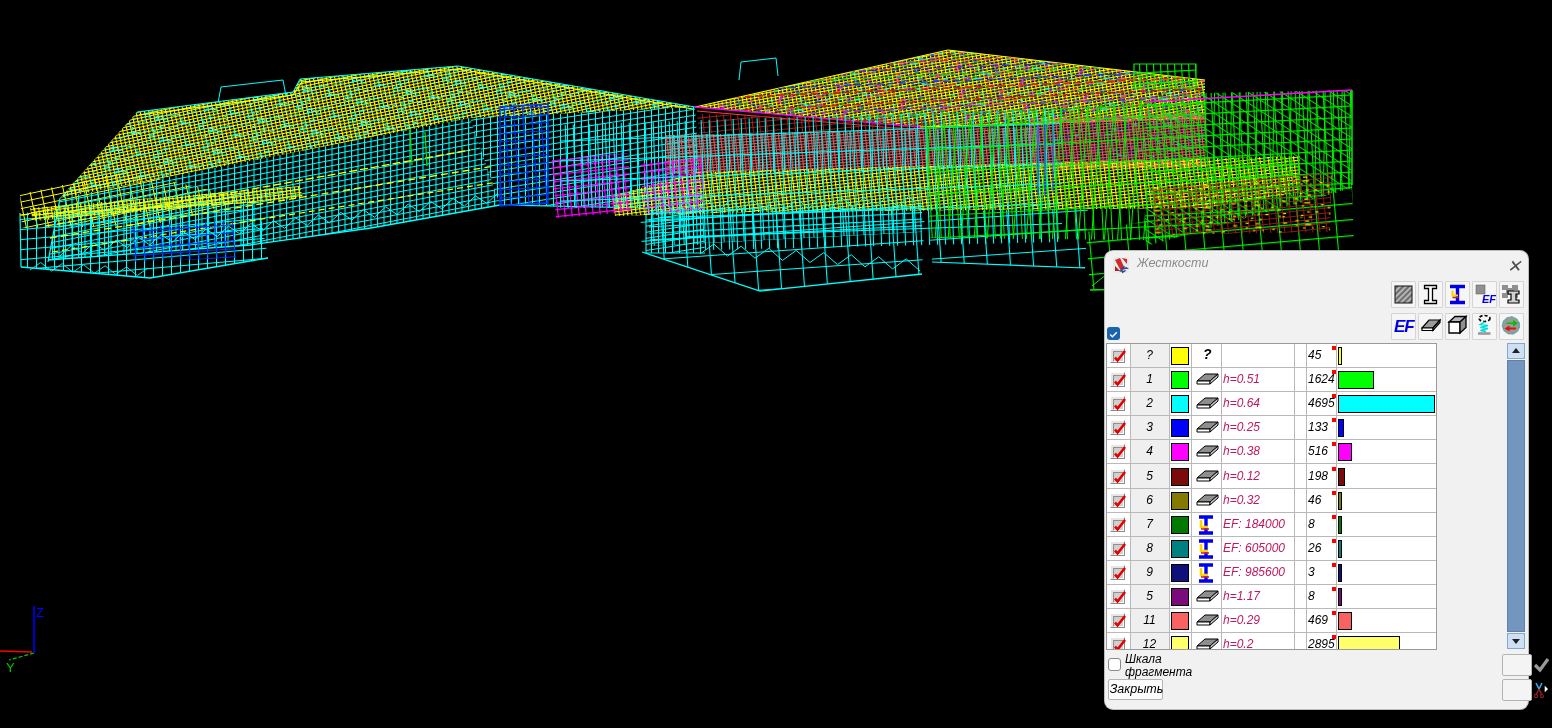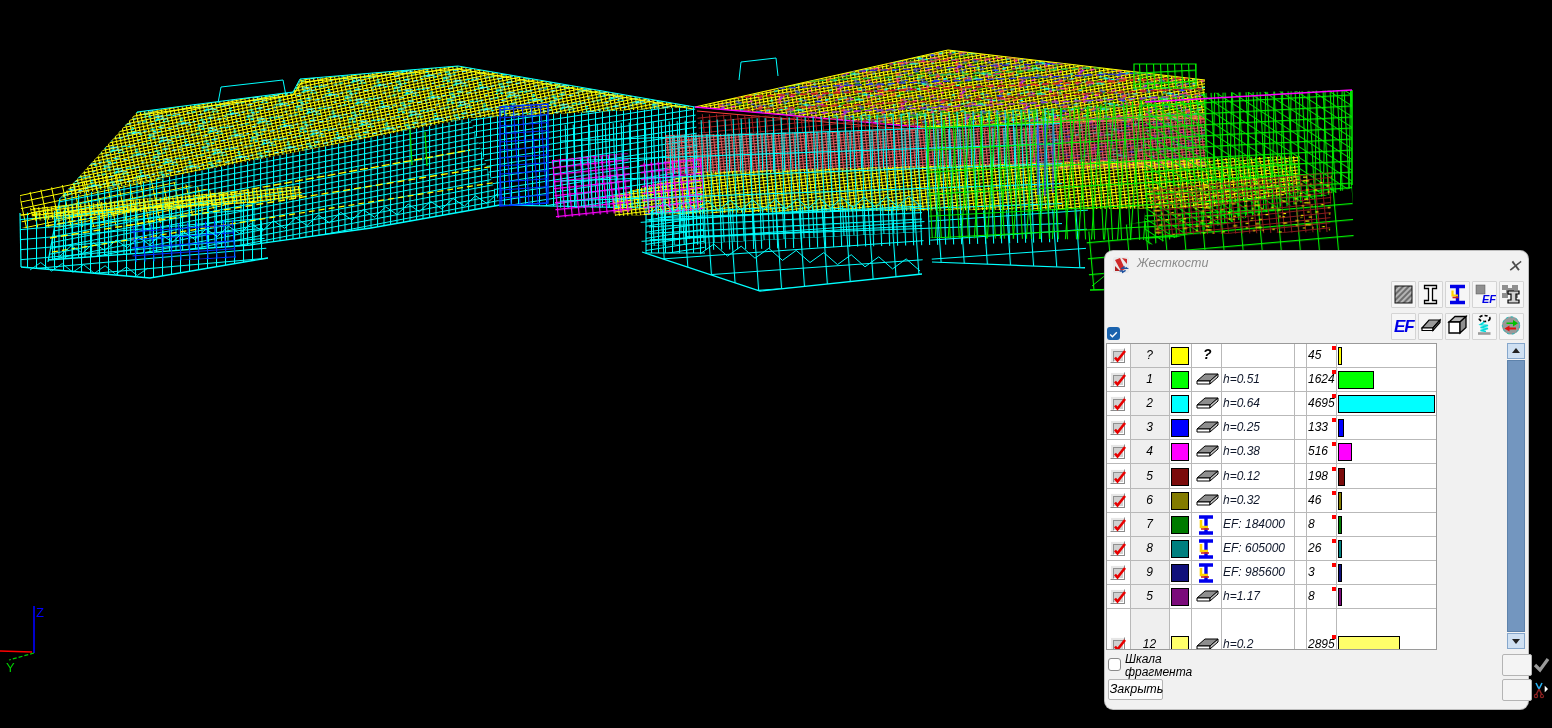--- a/index.html
+++ b/index.html
@@ -13,21 +13,21 @@
     border:1px solid #9a9a9a;box-sizing:border-box;overflow:hidden;}
   .vline{position:absolute;top:0;width:1px;height:307px;background:#b9b9b9;}
   .row{position:absolute;left:0;width:329px;height:24px;border-bottom:1px solid #b9b9b9;box-sizing:border-box;}
   .numbg{position:absolute;left:23px;top:0;width:39px;height:307px;background:#efefef;}
   .cbx{position:absolute;left:3px;top:4px;width:15px;height:15px;background:#e6e6e6;
     border:1px solid; border-color:#fdfdfd #8a8a8a #8a8a8a #fdfdfd; box-sizing:border-box;}
   .cbi{position:absolute;left:2px;top:2px;width:9px;height:9px;background:#d0d0d0;
     border:1px solid; border-color:#909090 #ffffff #ffffff #909090;}
   .num{position:absolute;left:23px;top:4px;width:39px;text-align:center;font-size:12px;color:#000;}
   .sw{position:absolute;left:64px;top:3px;width:16px;height:16px;border:1px solid #000;}
-  .txt{position:absolute;left:116px;top:4px;font-size:12px;color:#0f172a;white-space:nowrap;}
+  .txt{position:absolute;left:116px;top:4px;font-size:12px;color:#be185d;white-space:nowrap;}
   .cnt{position:absolute;left:201px;top:4px;font-size:12px;color:#000;text-align:right;}
   .mark{position:absolute;left:225px;top:2px;width:4px;height:4px;background:#f00;}
   .bar{position:absolute;left:231px;top:3px;height:16px;border:1px solid #000;}
   .icn{position:absolute;left:86px;top:1px;}
   #sb{position:absolute;left:402px;top:92px;width:18px;height:307px;background:#f3f3f3;}
   .sbtn{position:absolute;left:0;width:18px;height:16px;background:#cfe0f2;border:1px solid #86a7cc;box-sizing:border-box;}
   #closeX{position:absolute;left:399px;top:6px;width:20px;height:20px;color:#4d4d4d;font-size:17px;line-height:20px;text-align:center;}
   .btn3{position:absolute;background:#f4f4f4;border:1px solid #b4b4b4;border-radius:2px;box-sizing:border-box;padding-left:28px;}
 </style></head>
 <body>
@@ -643,20 +643,39 @@
           <div class="icn" style="top:3px"><svg width="27" height="17" viewBox="0 0 27 17">
               <path d="M4 10 L12 3 L25 3 L17 10 Z" fill="#8e8e8e" stroke="#000" stroke-width="1"></path>
               <path d="M4 10 L17 10 L17 13 L4 13 Z" fill="#fff" stroke="#000" stroke-width="1"></path>
               <path d="M17 10 L25 3 L25 6 L17 13 Z" fill="#c8c8c8" stroke="#000" stroke-width="1"></path>
             </svg></div>
           <div class="txt">h=1.17</div>
           <div class="cnt">8</div>
           <div class="mark"></div>
           <div class="bar" style="width:2px;background:#7b0b7b"></div>
         </div>
+        <div class="row" style="top:265.1px">
+          <div class="cbx">
+            <div class="cbi"></div>
+            <svg style="position:absolute;left:0;top:0" width="16" height="15" viewBox="0 0 16 15">
+              <path d="M4 8.5 L6.5 11.5 L14 2" stroke="#e80000" stroke-width="2.6" fill="none"></path>
+            </svg>
+          </div>
+          <div class="num">11</div>
+          <div class="sw" style="background:#f96262"></div>
+          <div class="icn" style="top:3px"><svg width="27" height="17" viewBox="0 0 27 17">
+              <path d="M4 10 L12 3 L25 3 L17 10 Z" fill="#8e8e8e" stroke="#000" stroke-width="1"></path>
+              <path d="M4 10 L17 10 L17 13 L4 13 Z" fill="#fff" stroke="#000" stroke-width="1"></path>
+              <path d="M17 10 L25 3 L25 6 L17 13 Z" fill="#c8c8c8" stroke="#000" stroke-width="1"></path>
+            </svg></div>
+          <div class="txt">h=0.29</div>
+          <div class="cnt">469</div>
+          <div class="mark"></div>
+          <div class="bar" style="width:12px;background:#f96262"></div>
+        </div>
         <div class="row" style="top:289.20000000000005px">
           <div class="cbx">
             <div class="cbi"></div>
             <svg style="position:absolute;left:0;top:0" width="16" height="15" viewBox="0 0 16 15">
               <path d="M4 8.5 L6.5 11.5 L14 2" stroke="#e80000" stroke-width="2.6" fill="none"></path>
             </svg>
           </div>
           <div class="num">12</div>
           <div class="sw" style="background:#ffff6a"></div>
           <div class="icn" style="top:3px"><svg width="27" height="17" viewBox="0 0 27 17">

